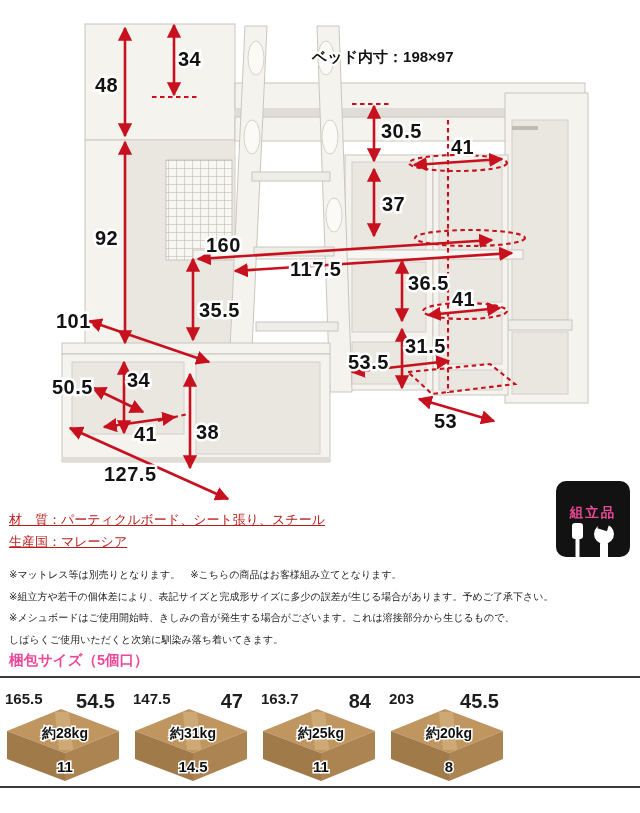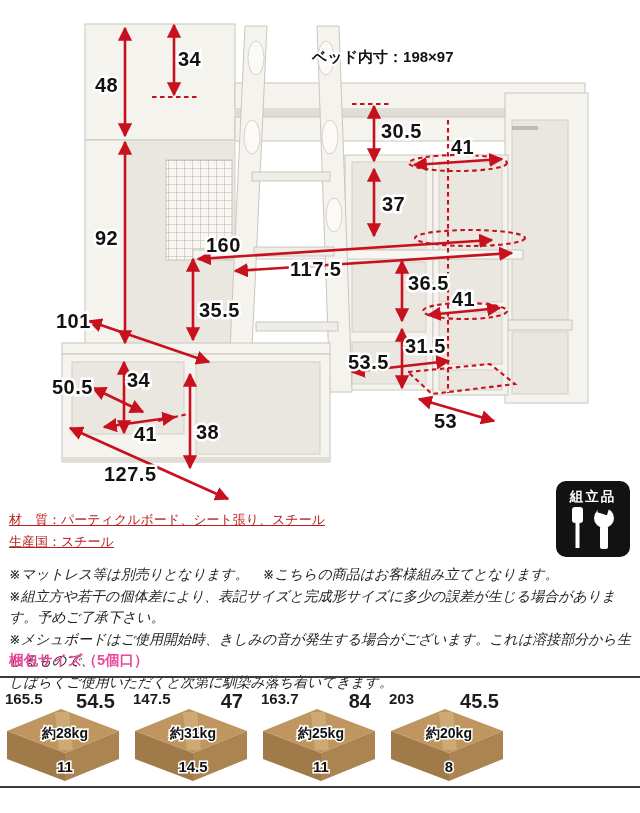--- a/index.html
+++ b/index.html
@@ -12,24 +12,24 @@
   .inner{fill:#e9e7e0;stroke:#d3d0c8;stroke-width:1;}
   .shade{fill:#dfddd6;stroke:none;}
   .dimline{stroke:#c8111e;stroke-width:2.6;fill:none;}
   .dashref{stroke:#c8111e;stroke-width:2.1;fill:none;stroke-dasharray:4.5 3.5;}
   .dim{font-size:20px;font-weight:bold;fill:#121212;stroke:#ffffff;stroke-width:5px;
        paint-order:stroke;letter-spacing:0.5px;}
   .bedinner{font-size:15px;font-weight:bold;fill:#111;stroke:#fff;stroke-width:4px;paint-order:stroke;}
   
   .badge{position:absolute;left:556px;top:481px;width:74px;height:76px;background:#121212;
          border-radius:10px;text-align:center;}
-  .badge .blabel{color:#ffffff;font-size:13.5px;font-weight:bold;letter-spacing:2px;display:block;margin-top:7px;}
+  .badge .blabel{color:#ec4899;font-size:13.5px;font-weight:bold;letter-spacing:2px;display:block;margin-top:23px;}
   
   .info{position:absolute;left:9px;top:509px;font-size:13px;line-height:22px;color:#b91c1c;text-decoration:underline;}
-  .notes{position:absolute;left:9px;top:564px;font-size:14px;line-height:21.5px;color:#222;font-style:italic;}
+  .notes{position:absolute;left:9px;top:564px;font-size:10px;line-height:21.5px;color:#222;}
   
   .packtitle{position:absolute;left:9px;top:651px;font-size:14.5px;font-weight:bold;color:#ec4899;}
   .rule-top{position:absolute;left:0;top:676px;width:640px;border-top:2px solid #3c3c3c;}
   .rule-bottom{position:absolute;left:0;top:786px;width:640px;border-top:2px solid #3c3c3c;}
   .packrow{position:absolute;left:0;top:688px;width:548px;height:96px;display:flex;}
   .pkcell{position:relative;width:128px;height:96px;}
   .pkcell .len{position:absolute;left:5px;top:2px;font-size:15px;font-weight:bold;}
   .pkcell .dep{position:absolute;right:13px;top:2px;font-size:20px;font-weight:bold;}
   .boxsvg{position:absolute;left:3px;top:13px;}
   .wt{font-size:14px;font-weight:bold;fill:#111;stroke:#fff;stroke-width:3px;paint-order:stroke;}
@@ -161,21 +161,21 @@
       <rect x="14.5" y="17" width="4" height="25"></rect>
       <circle cx="43" cy="12" r="10"></circle>
       <rect x="39" y="20" width="8" height="23" rx="2"></rect>
     </g>
     <rect x="38" y="-6" width="10" height="14" fill="#121212" transform="rotate(18 43 2)"></rect>
   </svg>
 </div>
 
 <div class="info">
   <div>材　質：パーティクルボード、シート張り、スチール</div>
-  <div>生産国：スチール</div>
+  <div>生産国：マレーシア</div>
 </div>
 
 <div class="notes">
   <div>※マットレス等は別売りとなります。　※こちらの商品はお客様組み立てとなります。</div>
   <div>※組立方や若干の個体差により、表記サイズと完成形サイズに多少の誤差が生じる場合があります。予めご了承下さい。</div>
   <div>※メシュボードはご使用開始時、きしみの音が発生する場合がございます。これは溶接部分から生じるもので、</div>
   <div>しばらくご使用いただくと次第に馴染み落ち着いてきます。</div>
 </div>
 
 <div class="packtitle">梱包サイズ（5個口）</div>

